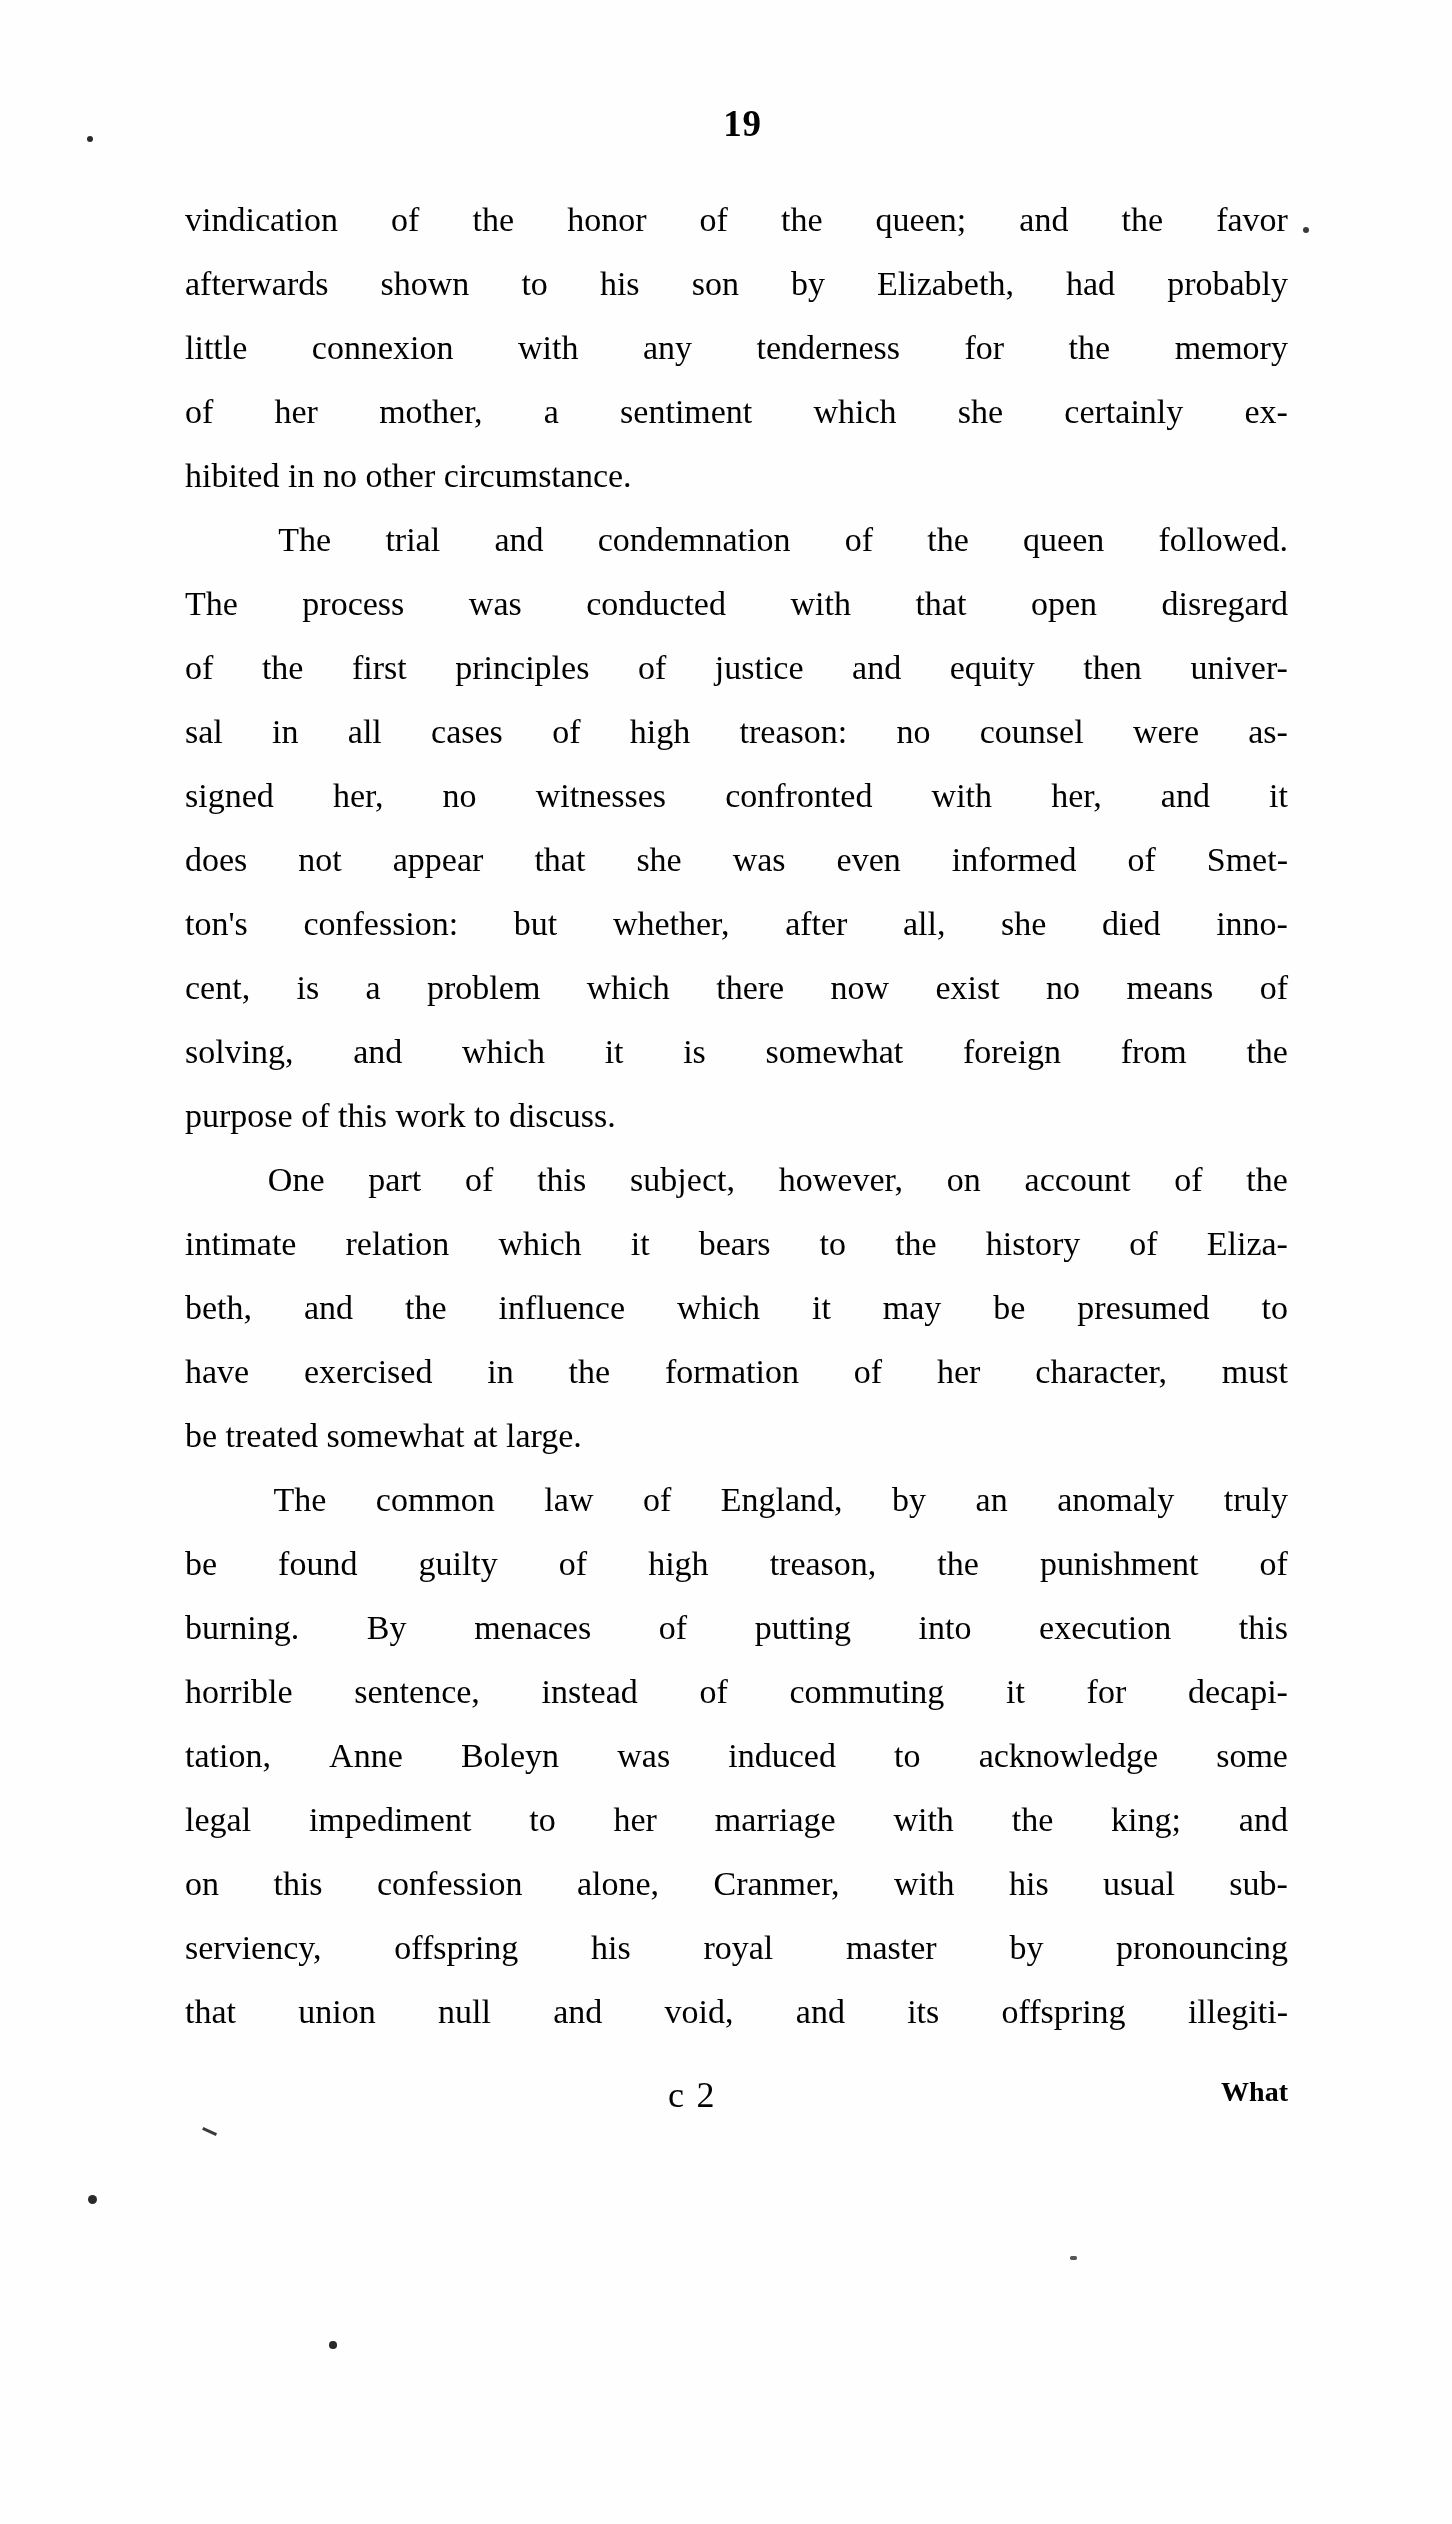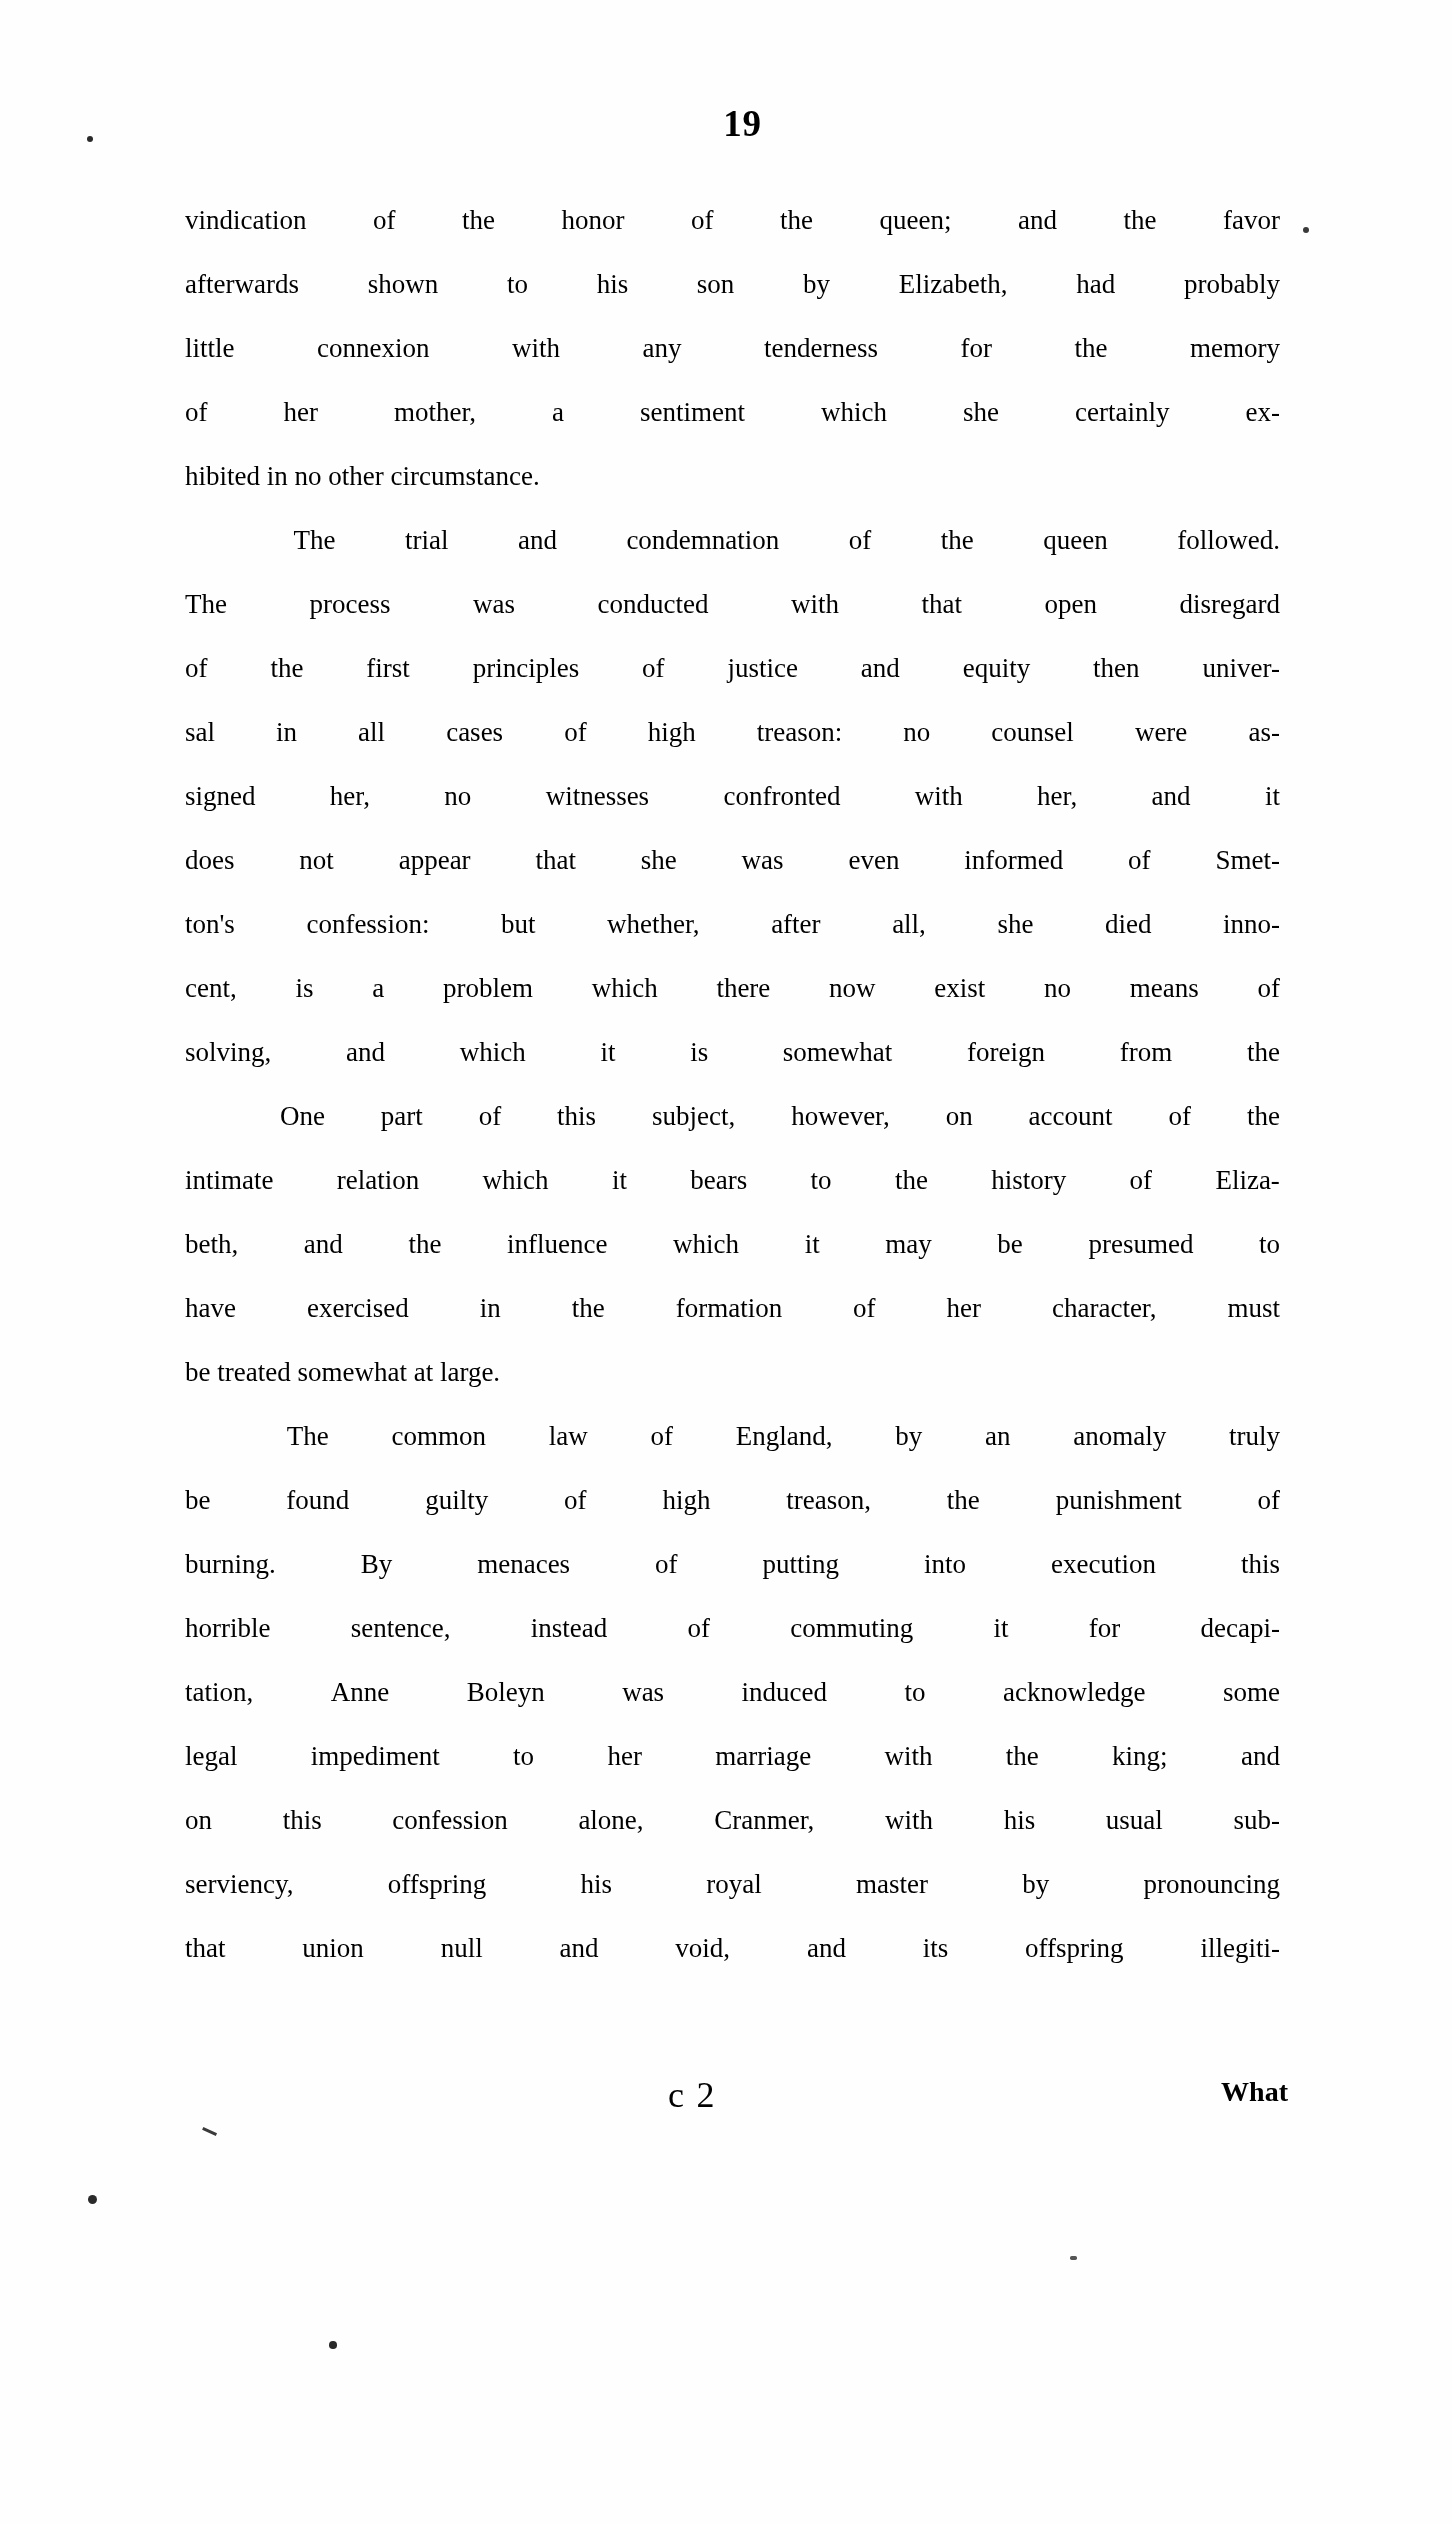--- a/index.html
+++ b/index.html
@@ -33,22 +33,22 @@
     font-weight: bold;
     letter-spacing: 0.8px;
   }
   .body-text {
     position: absolute;
     top: 188px;
     left: 185px;
     width: 1103px;
   }
   .para {
-    margin: 0 8px 0 0;
-    font-size: 27px;
+    margin: 0 0 0 0;
+    font-size: 34px;
     line-height: 64px;
     text-align: justify;
     text-justify: inter-word;
   }
   .para .line {
     display: block;
     white-space: nowrap;
   }
   .para .line.justify {
     display: flex;
@@ -260,20 +260,21 @@
           <span class="w">solving,</span>
           <span class="w">and</span>
           <span class="w">which</span>
           <span class="w">it</span>
           <span class="w">is</span>
           <span class="w">somewhat</span>
           <span class="w">foreign</span>
           <span class="w">from</span>
           <span class="w">the</span>
         </span>
+        <span class="line">purpose of this work to discuss.</span>
       </p>
     <p class="para" id="p3">
         <span class="line justify">
           <span class="w" style="width: 39px;"></span>
           <span class="w">One</span>
           <span class="w">part</span>
           <span class="w">of</span>
           <span class="w">this</span>
           <span class="w">subject,</span>
           <span class="w">however,</span>

